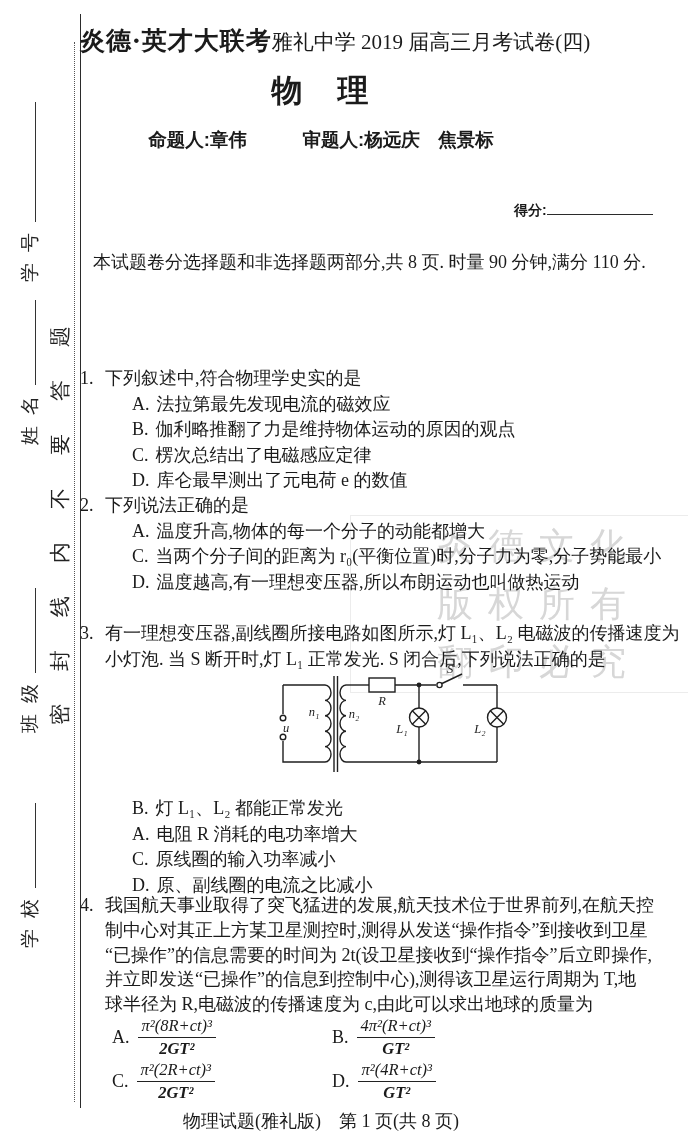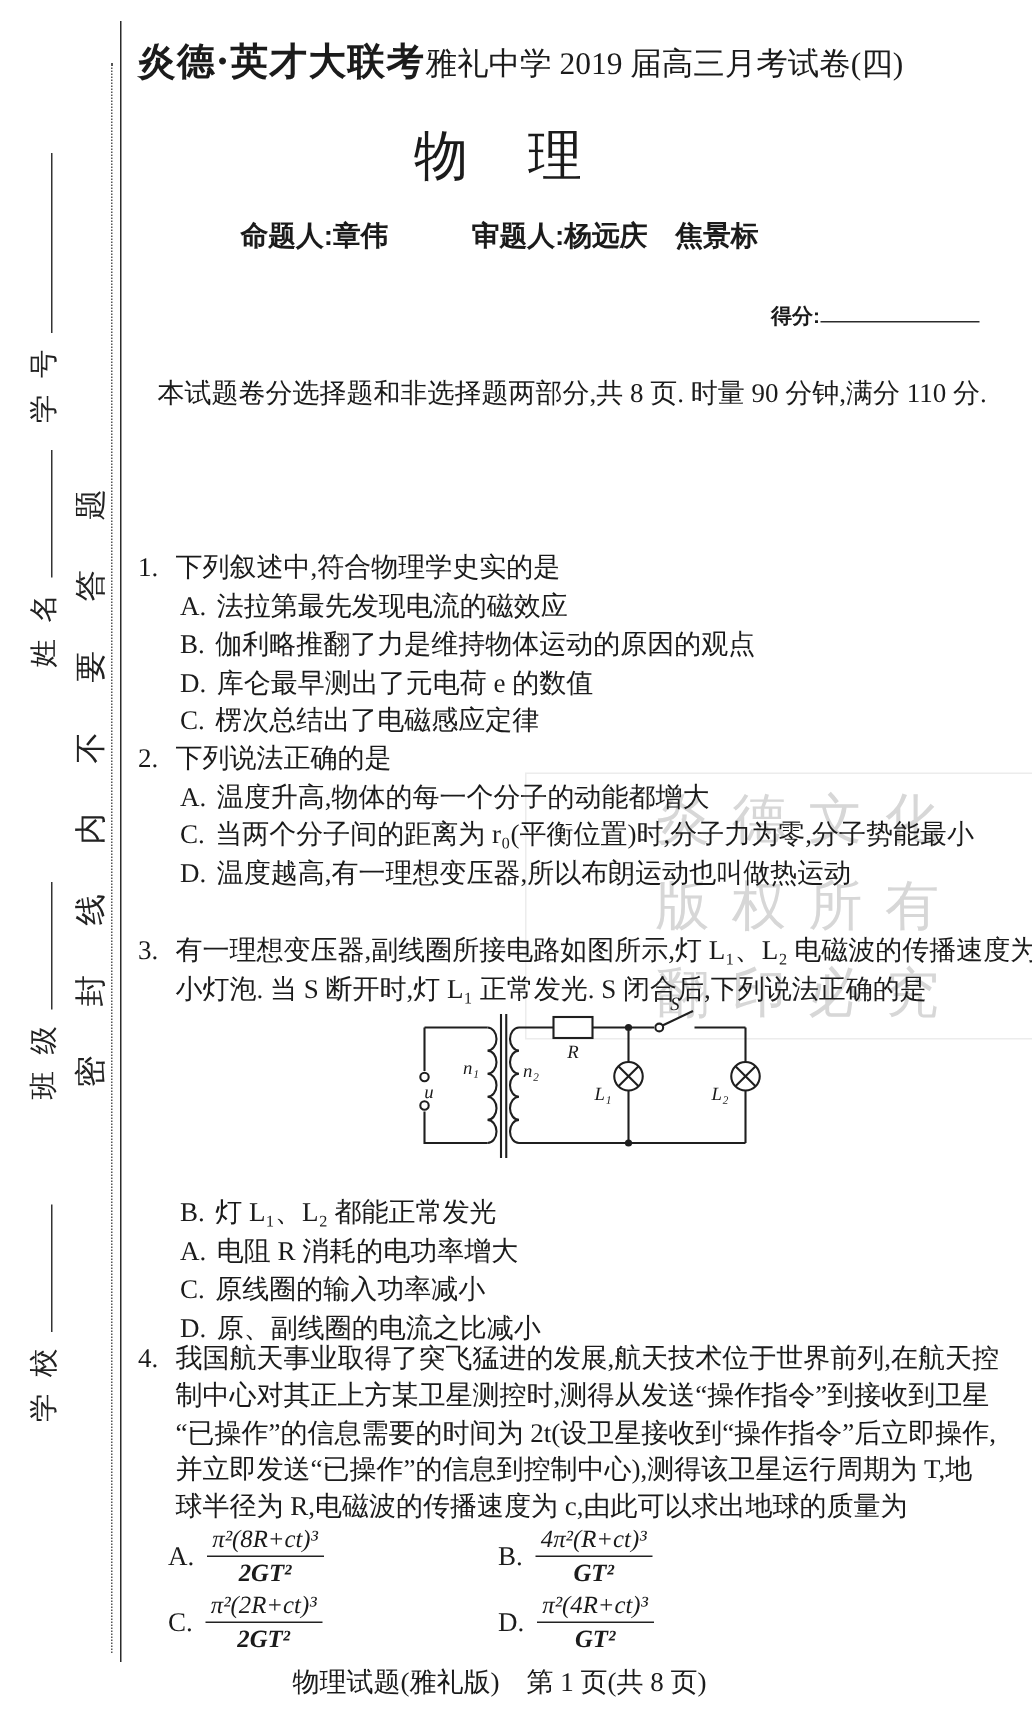--- a/index.html
+++ b/index.html
@@ -49,25 +49,25 @@
   
   .watermark{
     position:absolute;left:350px;top:515px;width:376px;height:176px;
     border:1px solid #ececec;
     display:flex;flex-direction:column;justify-content:center;
     text-align:center;z-index:0;
     color:#d7d7d7;font-size:36px;letter-spacing:15px;line-height:58px;
     font-family:"Liberation Sans","DejaVu Sans",sans-serif;
   }
   
-  .content-abs{position:absolute;left:92px;z-index:1;}
+  .content-abs{position:absolute;left:80px;z-index:1;}
   .header{top:24px;width:482px;text-align:center;}
   .h-line1{font-size:21px;white-space:nowrap;}
   .brand{font-weight:bold;font-size:25px;letter-spacing:1px;font-family:"DejaVu Serif","Liberation Serif",serif;}
-  .subject{margin-top:23px;font-size:36px;font-weight:normal;letter-spacing:2px;}
+  .subject{margin-top:13px;font-size:31px;font-weight:bold;letter-spacing:2px;}
   .byline{
     margin-top:15px;font-size:18.5px;font-weight:bold;
     font-family:"Liberation Sans","DejaVu Sans",sans-serif;
   }
   .score{
     position:absolute;left:514px;top:198px;z-index:1;
     font-size:14px;font-weight:bold;
     font-family:"Liberation Sans","DejaVu Sans",sans-serif;
   }
   .score-line{
@@ -81,21 +81,21 @@
   .sline{font-size:18px;line-height:25.5px;white-space:pre;}
   .stitle{font-weight:bold;font-family:"Liberation Sans","DejaVu Sans",sans-serif;font-size:18px;}
   .srest{font-style:italic;}
   .question{width:596px;}
   .q1{top:366px;} .q2{top:493px;} .q3stem{top:621px;} .q3opts{top:796px;} .q4{top:893px;}
   .q4 .qtext{line-height:24.8px;}
   .qstem{display:flex;}
   .qnum{width:25px;flex:none;font-size:18px;line-height:25.5px;}
   .qtext{font-size:18px;line-height:25.5px;white-space:pre;}
   .options{padding-left:28px;}
-  .option{font-size:18px;line-height:25.5px;white-space:pre;}
+  .option{font-size:18px;line-height:25.5px;white-space:pre;margin-left:24px;}
   .olabel{margin-right:7px;}
   
   .frow{position:absolute;left:112px;display:flex;z-index:1;}
   .frow1{top:1016px;} .frow2{top:1060px;}
   .fitem{display:flex;align-items:center;}
   .fitem.colA{width:220px;}
   .flabel{font-size:18px;margin-right:8px;}
   .frac{
     display:inline-flex;flex-direction:column;align-items:center;
     font-style:italic;font-size:16.5px;line-height:1.2;
@@ -154,22 +154,22 @@
 
 
   <div class="content-abs question q1" style="position:absolute;">
     <div class="qstem">
       <span class="qnum">1.</span>
       <span class="qtext">下列叙述中,符合物理学史实的是</span>
     </div>
     <div class="options">
       <div class="option"><span class="olabel">A.</span><span>法拉第最先发现电流的磁效应</span></div>
       <div class="option"><span class="olabel">B.</span><span>伽利略推翻了力是维持物体运动的原因的观点</span></div>
+      <div class="option"><span class="olabel">C.</span><span>楞次总结出了电磁感应定律</span></div>
       <div class="option"><span class="olabel">D.</span><span>库仑最早测出了元电荷 e 的数值</span></div>
-      <div class="option"><span class="olabel">C.</span><span>楞次总结出了电磁感应定律</span></div>
     </div>
   </div>
 
   <div class="content-abs question q2" style="position:absolute;">
     <div class="qstem">
       <span class="qnum">2.</span>
       <span class="qtext">下列说法正确的是</span>
     </div>
     <div class="options">
       <div class="option"><span class="olabel">A.</span><span>温度升高,物体的每一个分子的动能都增大</span></div>

